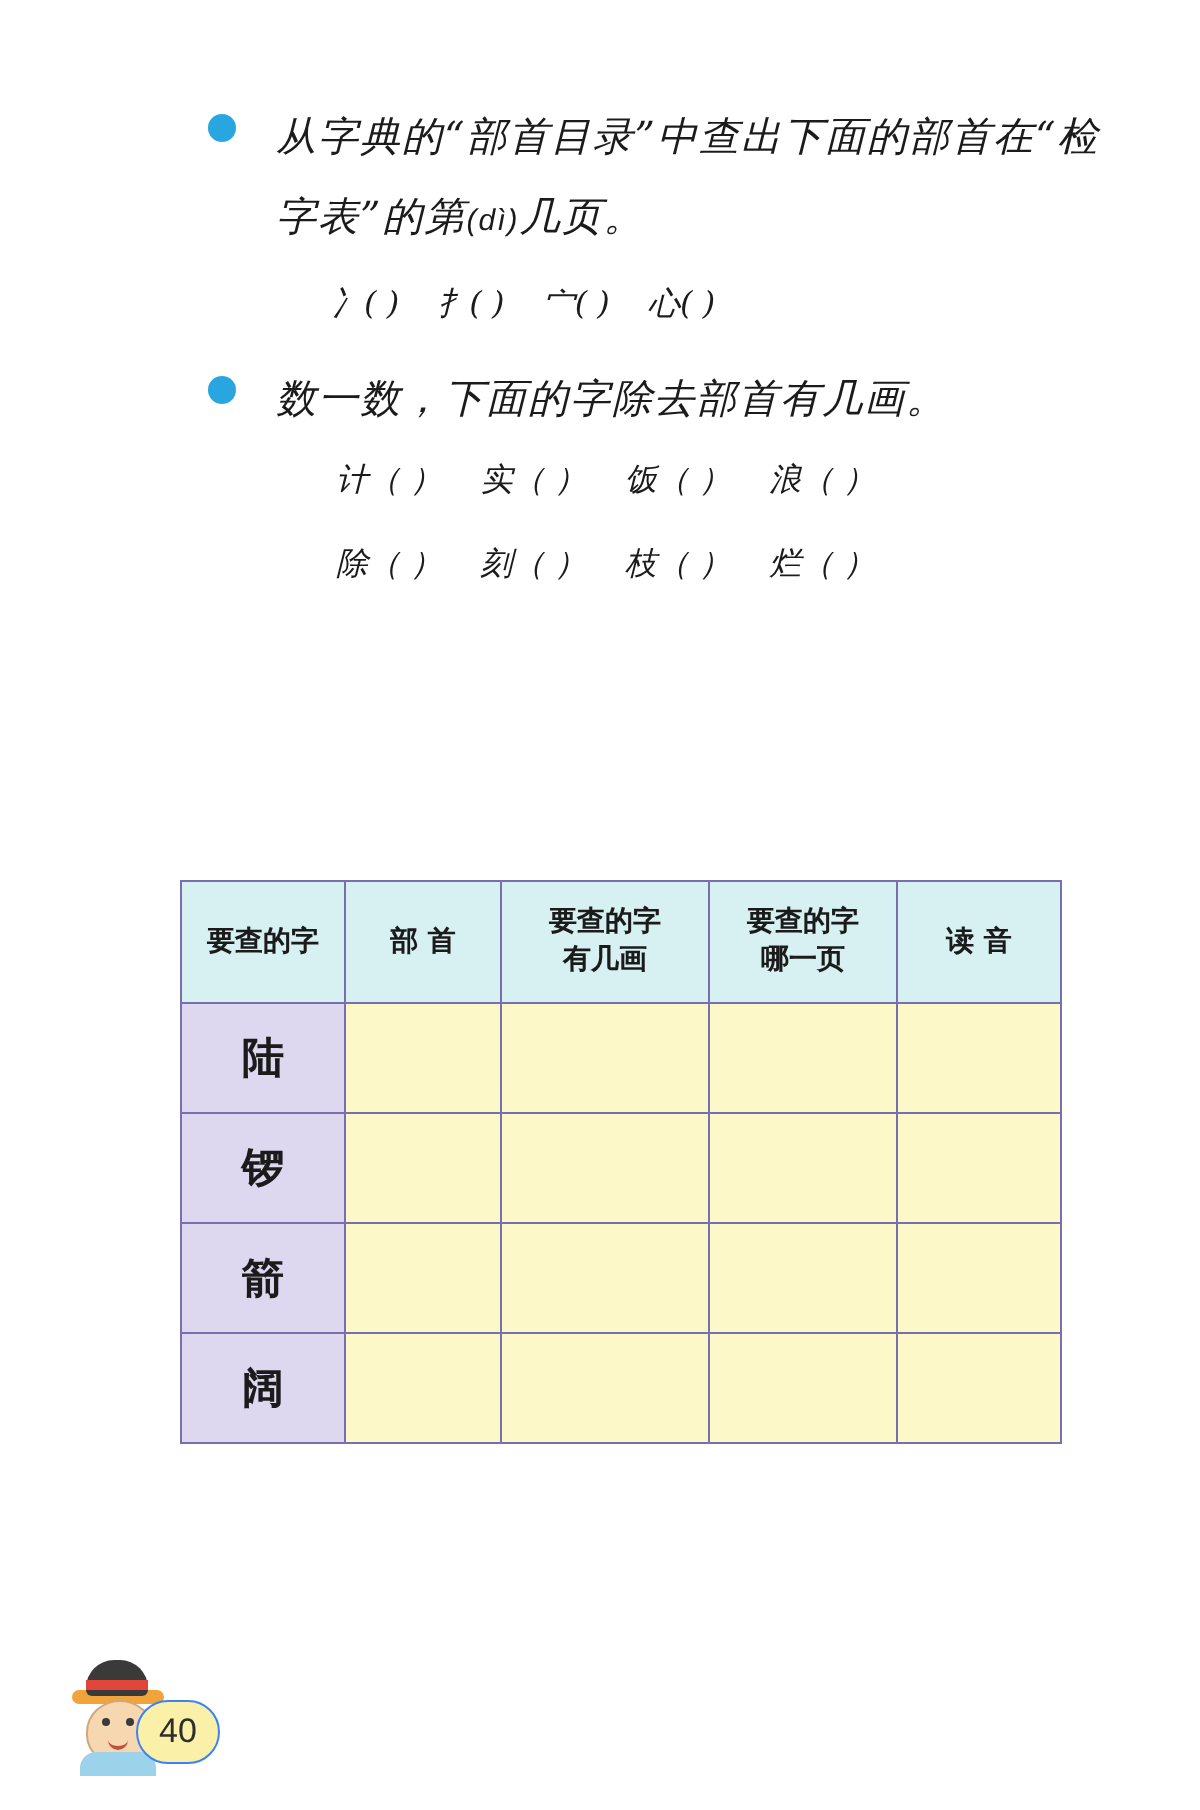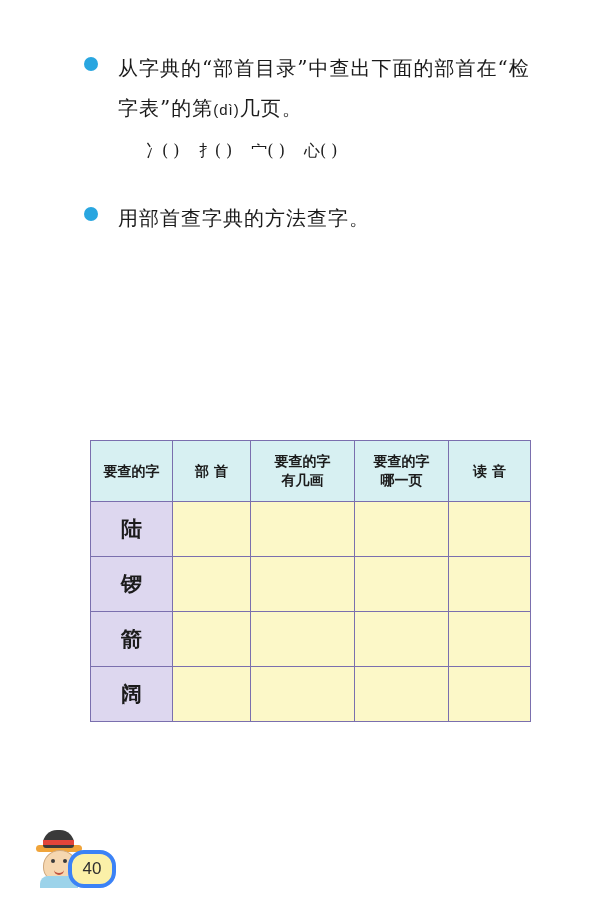--- a/index.html
+++ b/index.html
@@ -17,23 +17,24 @@
   .page {
     position: absolute;
     left: 0; top: 0;
     width: 600px;
     height: 905px;
   }
 
   
   .ex-list {
     position: absolute;
-    left: 84px;
+    left: 104px;
     top: 48px;
     width: 460px;
+    font-style: italic;
   }
   .ex-item {
     position: relative;
     margin-bottom: 6px;
   }
   .bullet {
     position: absolute;
     left: 0;
     top: 9px;
     width: 14px;
@@ -123,21 +124,21 @@
     height: 70px;
   }
   .page-num {
     position: absolute;
     left: 46px;
     top: 30px;
     width: 40px;
     height: 30px;
     border-radius: 16px;
     background: #fbf0a8;
-    border: 4px solid #3b82f6;
+    border: 1px solid #3b82f6;
     color: #2e2e2e;
     font-size: 17px;
     font-family: "Liberation Sans", sans-serif;
     display: flex;
     align-items: center;
     justify-content: center;
   }
   .mascot {
     position: absolute;
     left: 12px;
@@ -208,25 +209,37 @@
       <span class="bullet"></span>
       <div class="ex-text"><span>从字典的“部首目录”中查出下面的部首在“检字表”的第</span><span class="py">(dì)</span><span>几页。</span></div>
       <div class="answer-line indent-1">
         <span class="cell">冫(    )</span>
         <span class="cell">扌(    )</span>
         <span class="cell">宀(    )</span>
         <span class="cell">心(    )</span>
       </div>
     </div>
 
-
-    <div class="ex-item gap-before">
+    <div class="ex-item">
       <span class="bullet"></span>
-      <div class="ex-text">用部首查字典的方法查字。</div>
+      <div class="ex-text">数一数，下面的字除去部首有几画。</div>
+      <div class="answer-line indent-2">
+        <span class="cell">计（   ）</span>
+        <span class="cell">实（   ）</span>
+        <span class="cell">饭（   ）</span>
+        <span class="cell">浪（   ）</span>
+      </div>
+      <div class="answer-line indent-2">
+        <span class="cell">除（   ）</span>
+        <span class="cell">刻（   ）</span>
+        <span class="cell">枝（   ）</span>
+        <span class="cell">烂（   ）</span>
+      </div>
     </div>
+
 
   </div>
 
   <div class="tbl-wrap">
     <table class="lookup">
       <colgroup>
         <col class="c0">
           <col class="c1">
           <col class="c2">
           <col class="c3">

